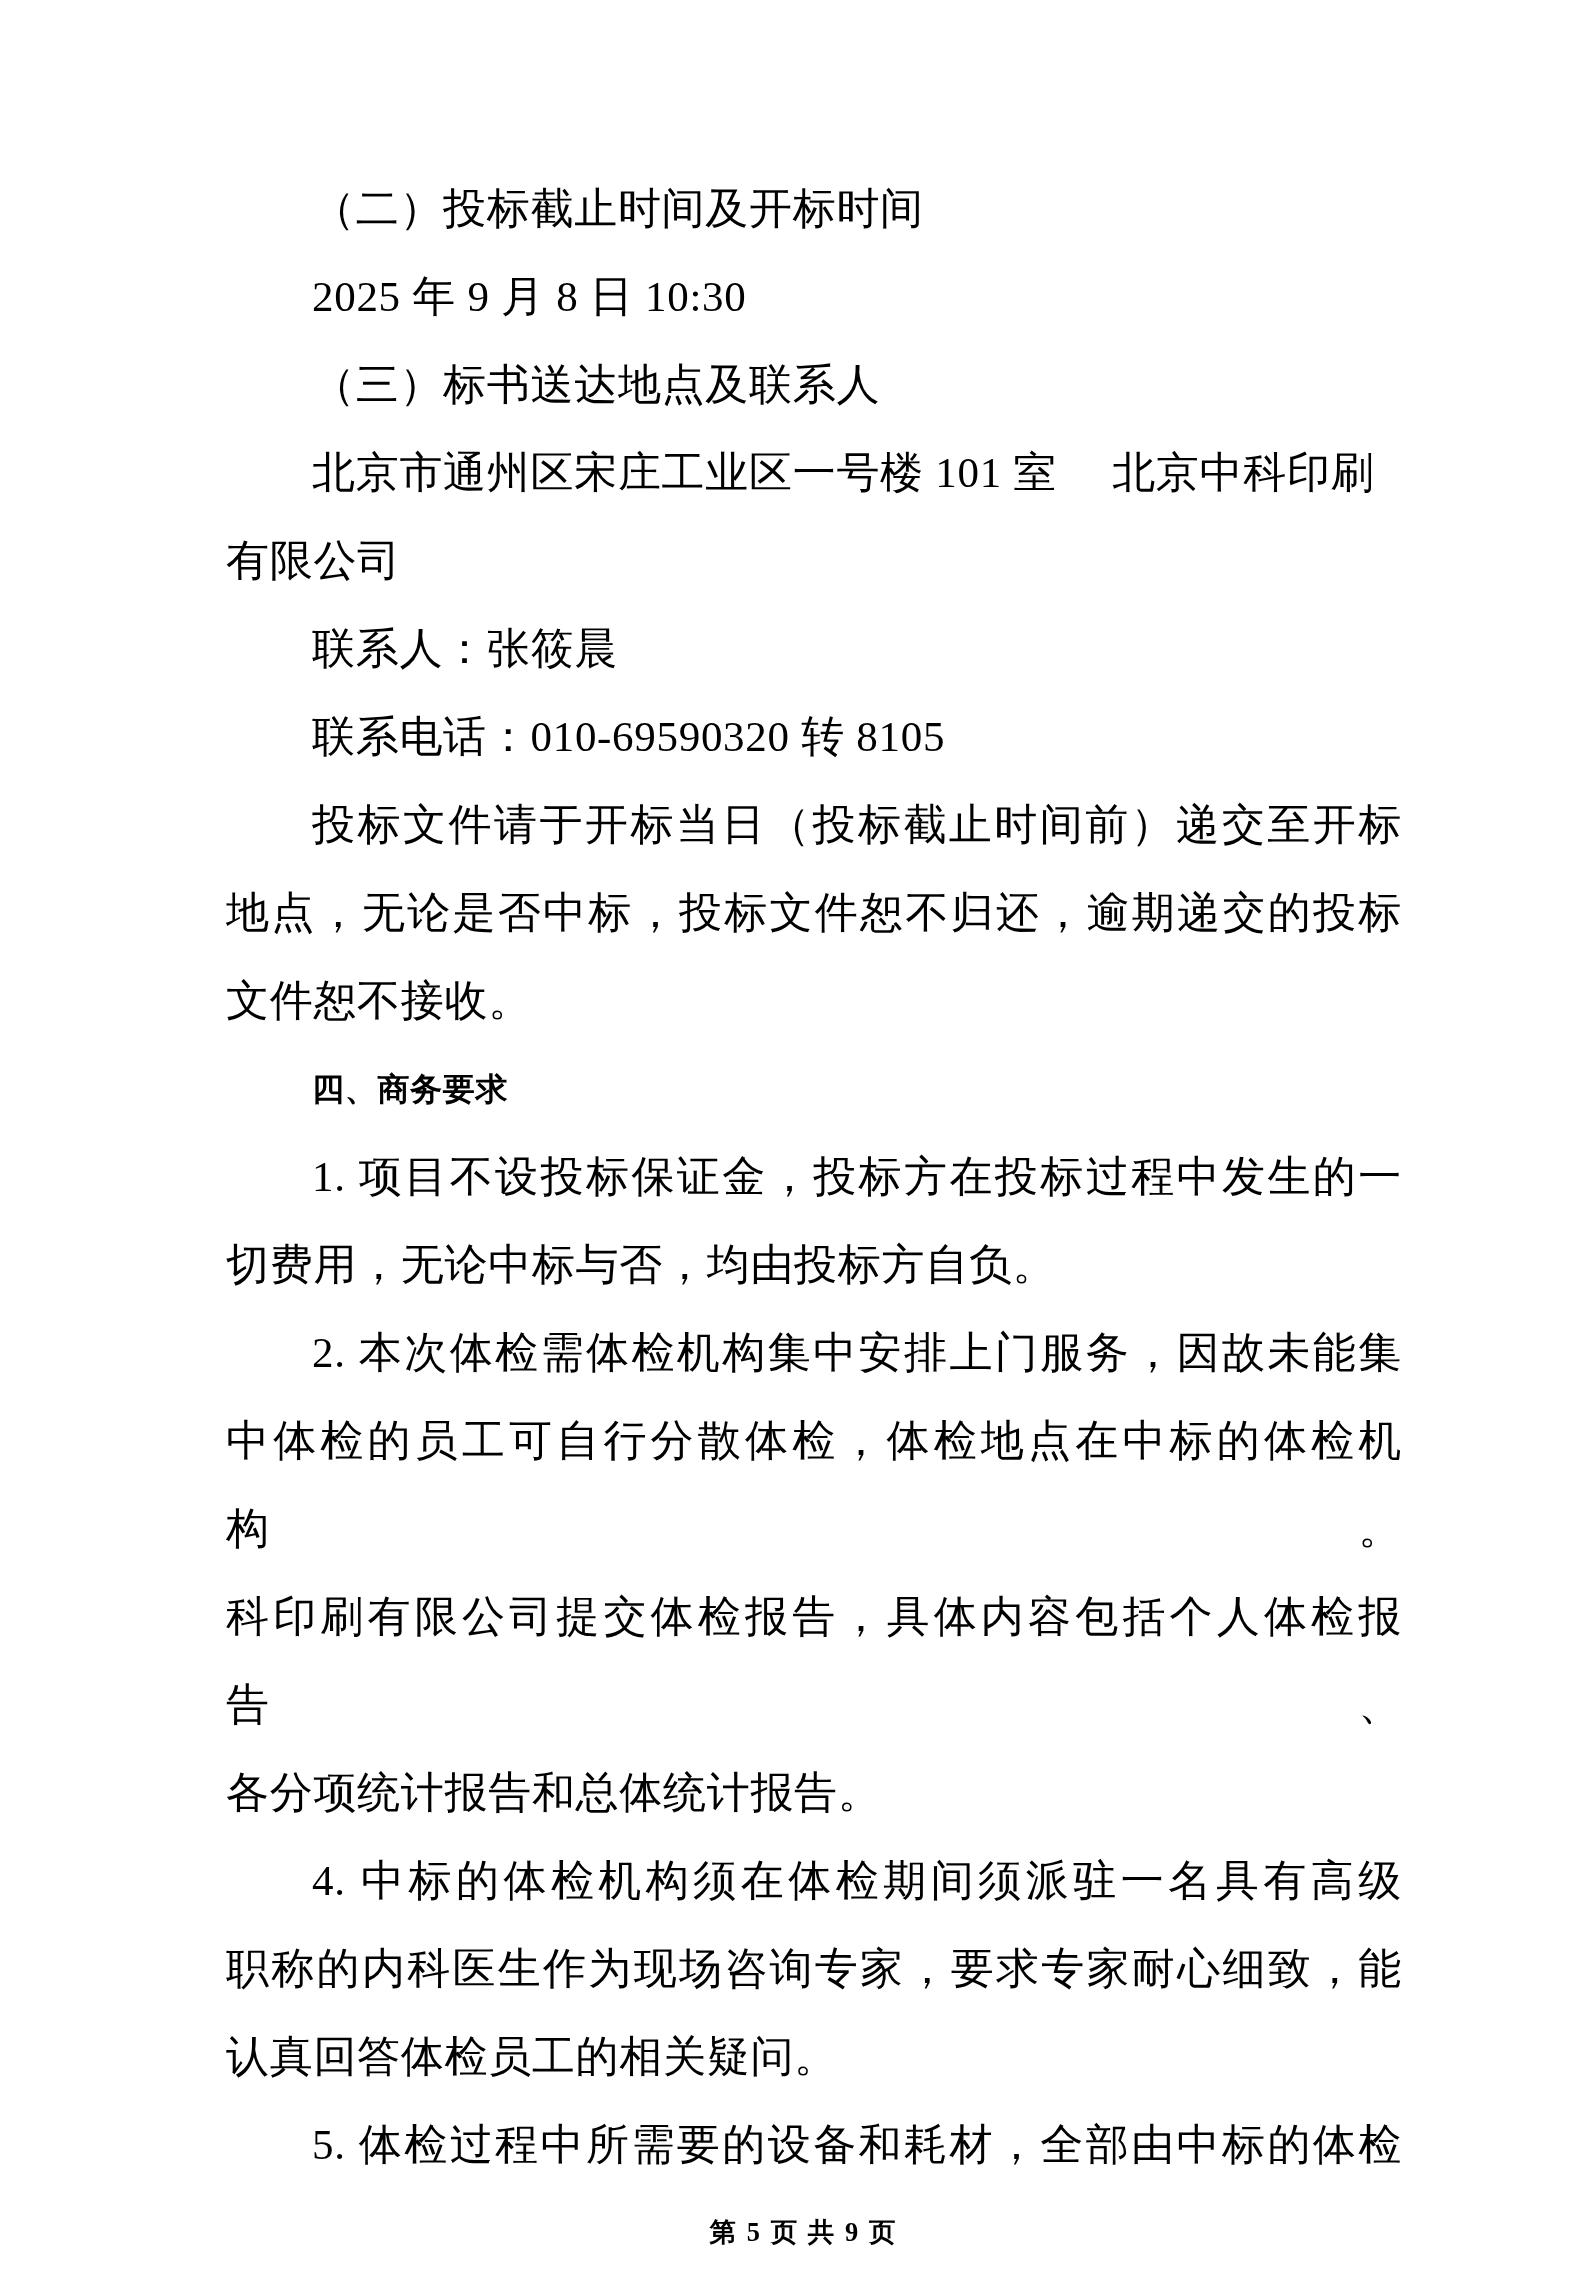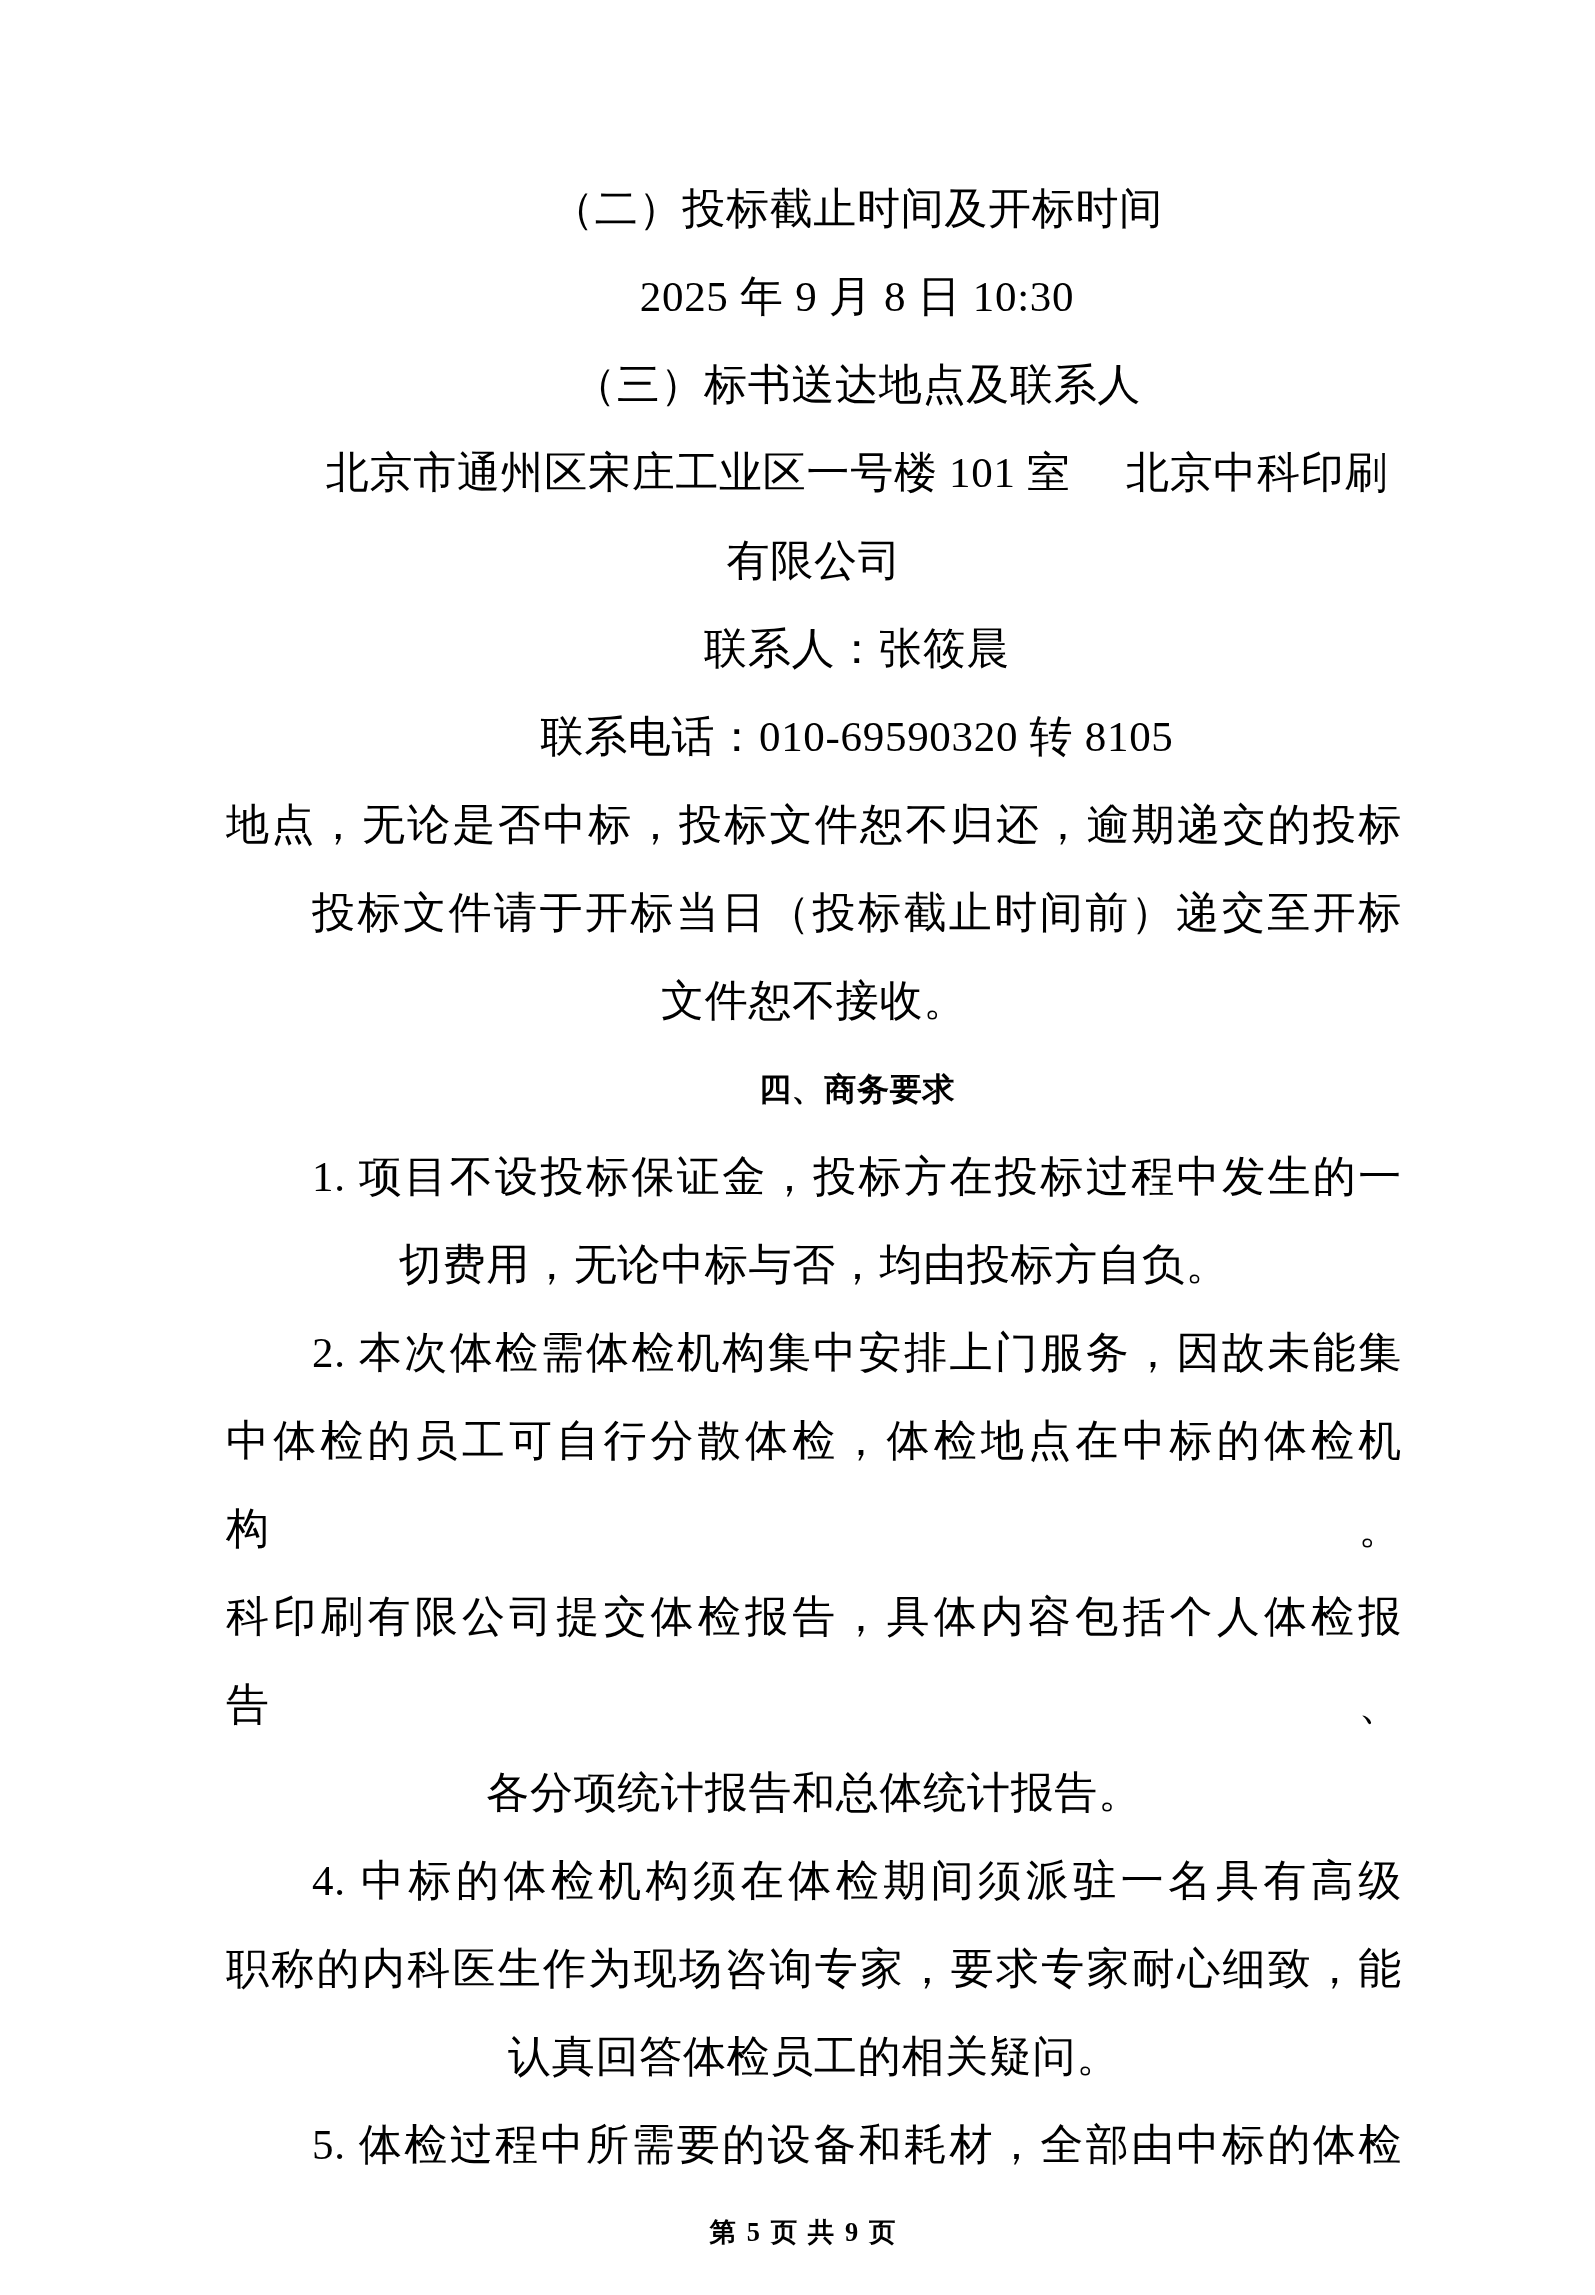--- a/index.html
+++ b/index.html
@@ -20,21 +20,21 @@
     position: absolute;
     left: 226px;
     top: 165px;
     width: 1176px;
     font-size: 43px;
     line-height: 88px;
     letter-spacing: 0.7px;
   }
   .line {
     white-space: pre-wrap;
-    text-align: center;
+    text-align: left;
   }
   .line.indent {
     text-indent: 86px;
   }
   .line.full {
     text-align: justify;
     text-align-last: justify;
   }
   .line.heading {
     font-family: "Liberation Sans", sans-serif;
@@ -59,22 +59,22 @@
 
 <div class="page">
   <div class="doc-body">
       <div class="line indent">（二）投标截止时间及开标时间</div>
       <div class="line indent">2025 年 9 月 8 日 10:30</div>
       <div class="line indent">（三）标书送达地点及联系人</div>
       <div class="line indent">北京市通州区宋庄工业区一号楼 101 室　 北京中科印刷</div>
       <div class="line">有限公司</div>
       <div class="line indent">联系人：张筱晨</div>
       <div class="line indent">联系电话：010-69590320 转 8105</div>
+      <div class="line indent full">投标文件请于开标当日（投标截止时间前）递交至开标</div>
       <div class="line full">地点，无论是否中标，投标文件恕不归还，逾期递交的投标</div>
-      <div class="line indent full">投标文件请于开标当日（投标截止时间前）递交至开标</div>
       <div class="line">文件恕不接收。</div>
       <div class="line indent heading">四、商务要求</div>
       <div class="line indent full">1. 项目不设投标保证金，投标方在投标过程中发生的一</div>
       <div class="line">切费用，无论中标与否，均由投标方自负。</div>
       <div class="line indent full">2. 本次体检需体检机构集中安排上门服务，因故未能集</div>
       <div class="line full">中体检的员工可自行分散体检，体检地点在中标的体检机构。</div>
       <div class="line full">科印刷有限公司提交体检报告，具体内容包括个人体检报告、</div>
       <div class="line">各分项统计报告和总体统计报告。</div>
       <div class="line indent full">4. 中标的体检机构须在体检期间须派驻一名具有高级</div>
       <div class="line full">职称的内科医生作为现场咨询专家，要求专家耐心细致，能</div>

